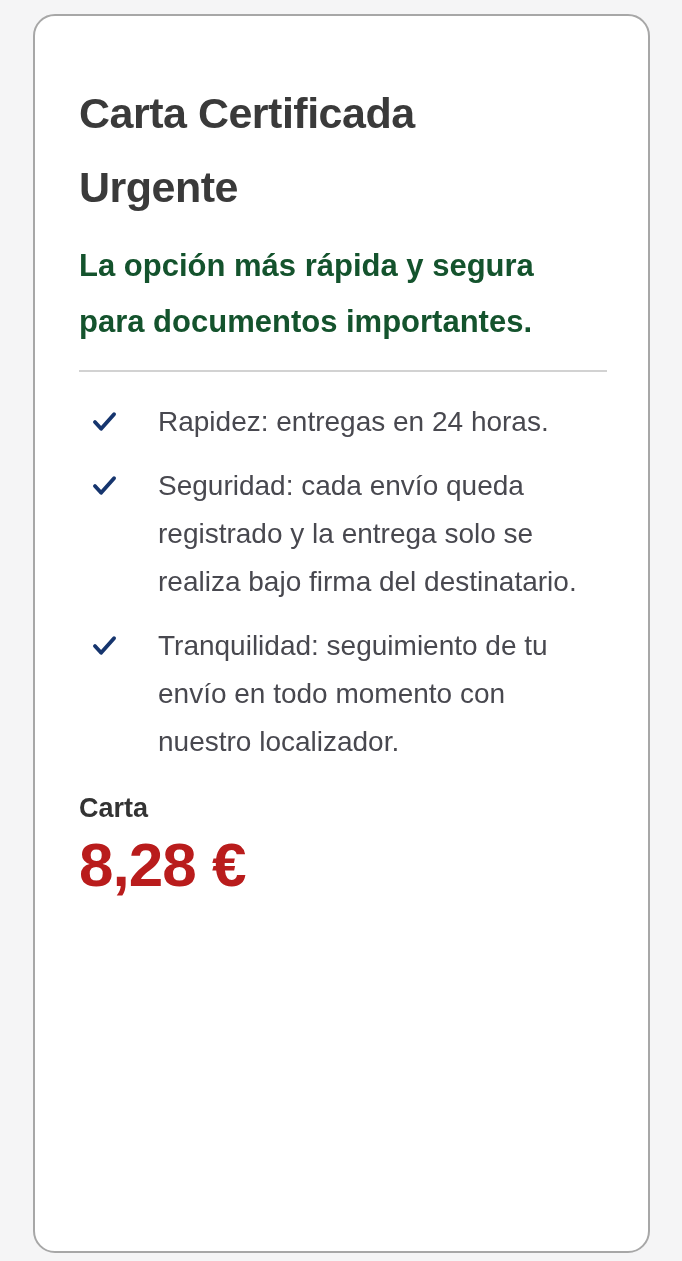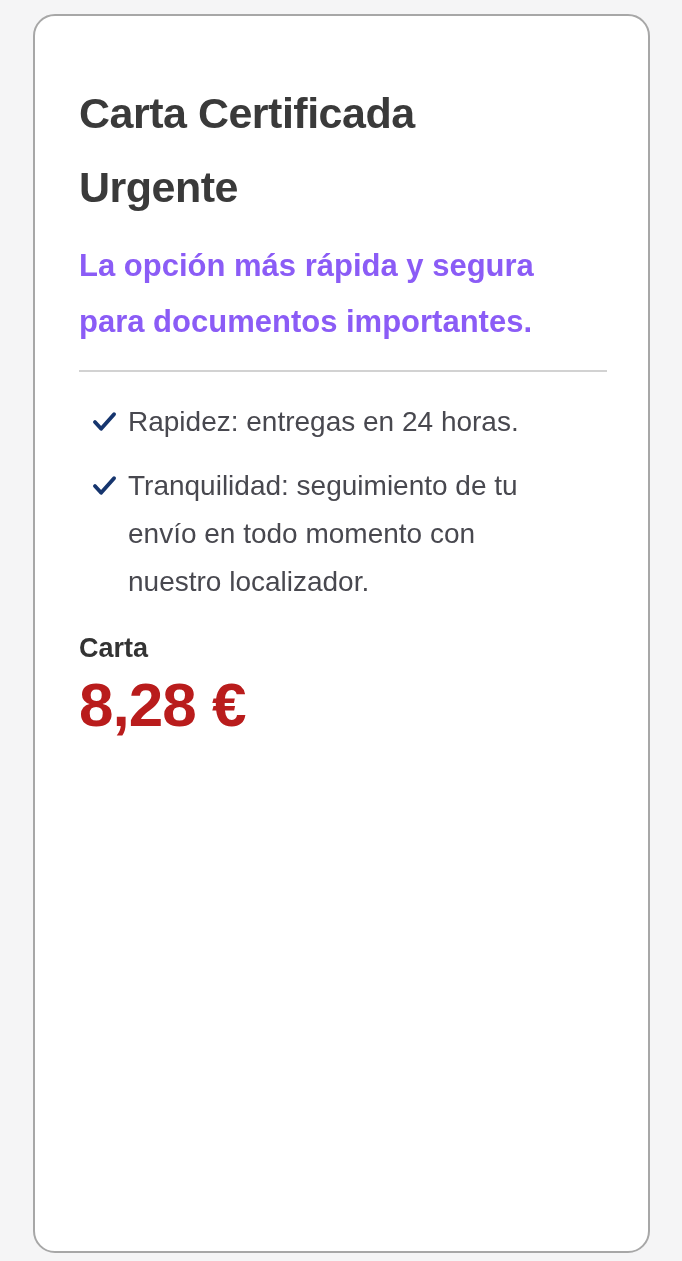--- a/index.html
+++ b/index.html
@@ -35,38 +35,38 @@
     font-weight: 700;
     color: #3A3A3A;
     letter-spacing: -0.5px;
   }
   .subtitle {
     margin: 14px 0 0 0;
     max-width: 500px;
     font-size: 31px;
     line-height: 56px;
     font-weight: 600;
-    color: #8b5cf6;
+    color: #14532d;
   }
   .divider {
     margin: 20px 0 0 0;
     border: none;
     border-top: 2px solid #D2D2D2;
     width: 528px;
   }
   .features {
     list-style: none;
     margin: 26px 0 0 0;
     padding: 0;
   }
   .features li {
     display: flex;
     align-items: flex-start;
     margin: 0 0 16px 12px;
-    gap: 10px;
+    gap: 40px;
   }
   .check {
     flex: 0 0 auto;
     width: 27px;
     height: 27px;
     margin-top: 10px;
   }
   .check svg { display: block; width: 27px; height: 27px; }
   .ftext {
     max-width: 436px;
@@ -147,20 +147,28 @@
             </svg>
         </span>
         <span class="ftext">Rapidez: entregas en 24 horas.</span>
       </li>
       <li>
         <span class="check">
           <svg viewBox="0 0 24 24" fill="none">
               <path d="M3.5 12.5 L9 18.5 L20.5 5.5" stroke="#16356E" stroke-width="3.4" stroke-linecap="round" stroke-linejoin="round"></path>
             </svg>
         </span>
+        <span class="ftext">Seguridad: cada envío queda registrado y la entrega solo se realiza bajo firma del destinatario.</span>
+      </li>
+      <li>
+        <span class="check">
+          <svg viewBox="0 0 24 24" fill="none">
+              <path d="M3.5 12.5 L9 18.5 L20.5 5.5" stroke="#16356E" stroke-width="3.4" stroke-linecap="round" stroke-linejoin="round"></path>
+            </svg>
+        </span>
         <span class="ftext">Tranquilidad: seguimiento de tu envío en todo momento con nuestro localizador.</span>
       </li>
     </ul>
 
     <div class="price-label">Carta</div>
     <div class="price-amount">8,28 €</div>
 
 
   </section>
 </div>

